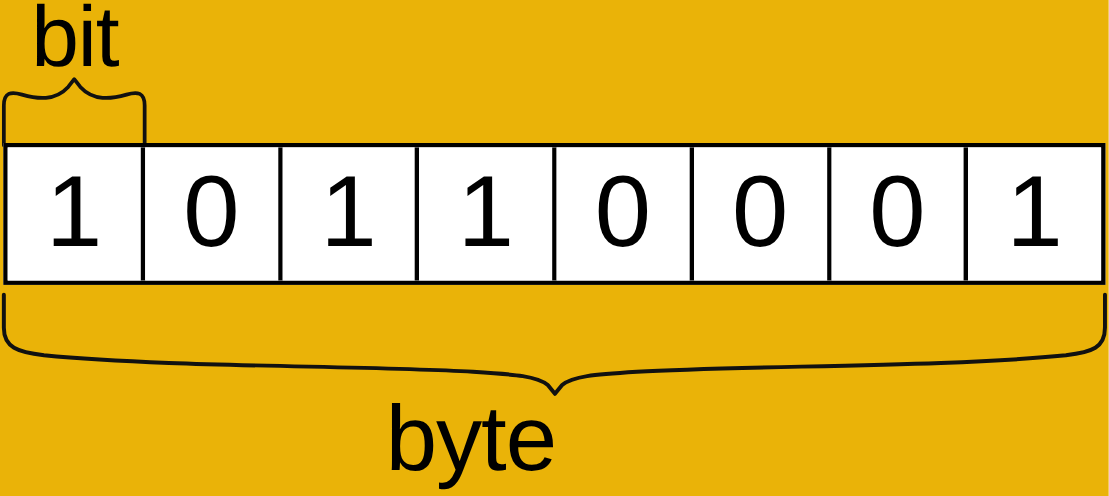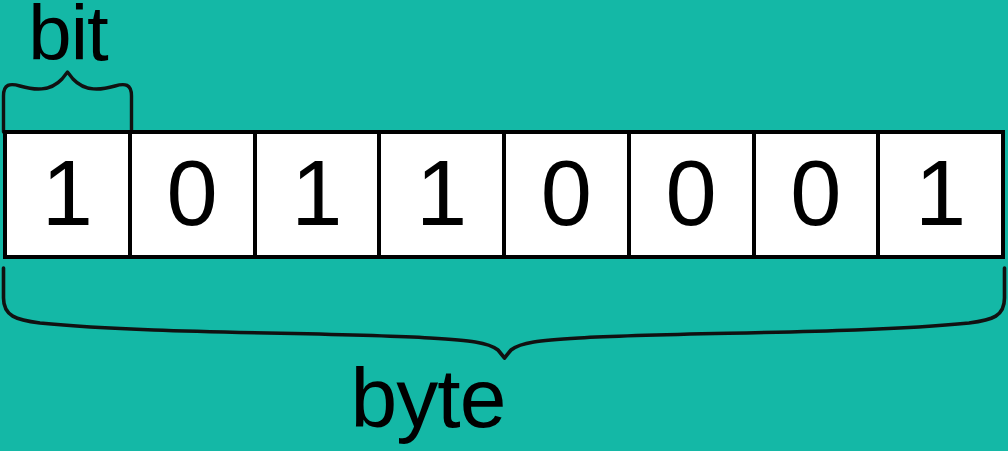--- a/index.html
+++ b/index.html
@@ -8,21 +8,21 @@
     background: #ffffff;
   }
   body {
     font-family: "Liberation Sans", sans-serif;
     -webkit-font-smoothing: antialiased;
   }
   #diagram-root {
     position: relative;
     width: 1008px;
     height: 451px;
-    background: #14b8a6;
+    background: #eab308;
     overflow: hidden;
   }
 
   
   #bit-label {
     position: absolute;
     left: 0px;
     top: -6px;
     width: 136px;
     text-align: center;

